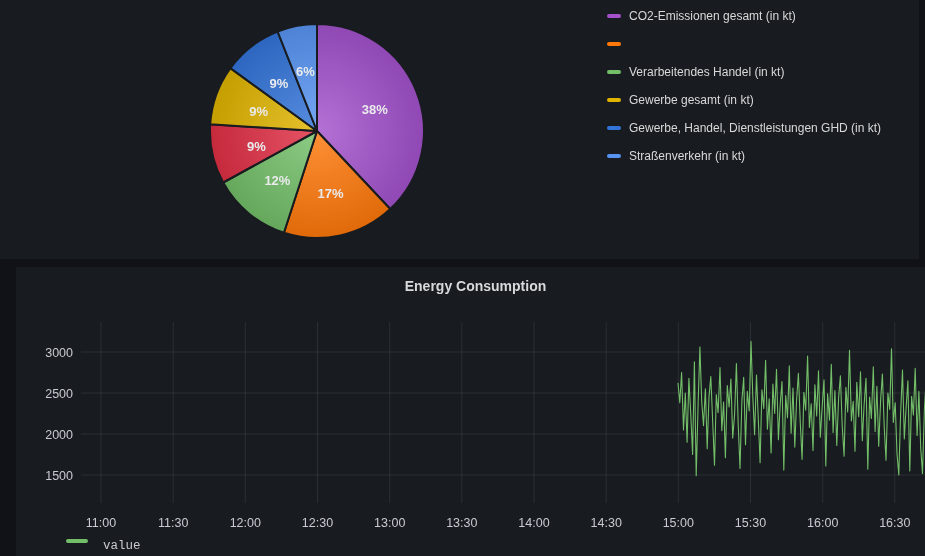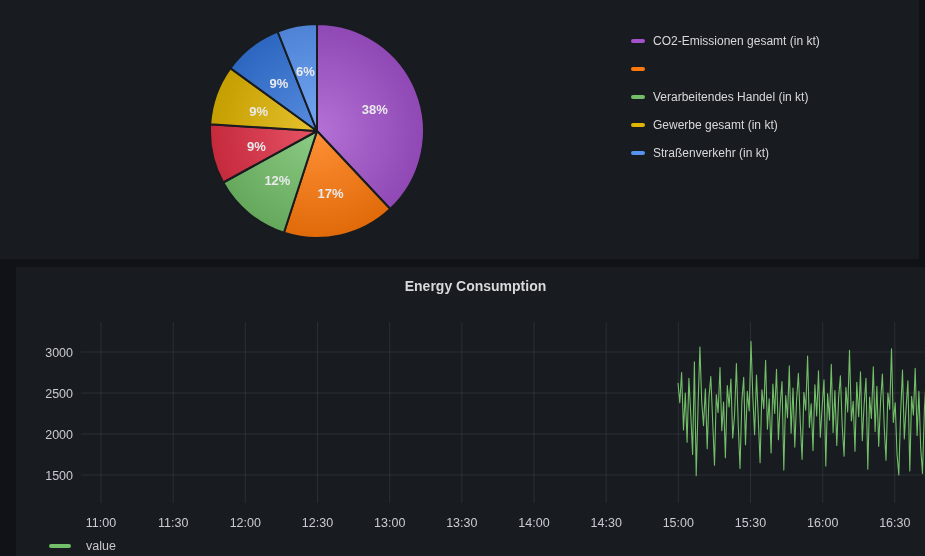--- a/index.html
+++ b/index.html
@@ -16,25 +16,24 @@
     background: #181B1F;
     left: 0;
     width: 919px;
   }
   #pie-panel { top: 0; height: 259px; }
   #ts-panel  { top: 267px; height: 289px; margin-left: 16px; }
   #pie-svg { position: absolute; top: 0; left: 0; }
   .pie-legend {
     position: absolute;
     top: 9px;
-    left: 631px;
+    left: 607px;
     display: flex;
     flex-direction: column;
     row-gap: 15px;
-    margin-top: 25px;
   }
   .legend-row {
     display: flex;
     align-items: center;
     height: 13px;
     cursor: pointer;
   }
   .legend-row .sw {
     display: inline-block;
     width: 14px;
@@ -54,25 +53,26 @@
     left: 0;
     width: 919px;
     text-align: center;
     font-size: 14px;
     font-weight: 700;
     color: #D8D9DA;
   }
   #ts-svg { position: absolute; top: 0; left: 0; }
   .ts-legend {
     position: absolute;
-    left: 33px;
+    left: 50px;
     top: 272px;
     display: flex;
-    align-items: center;
+    align-items: flex-start;
     cursor: pointer;
+    font-family: Liberation Mono, monospace;
   }
   .ts-legend .sw {
     display: inline-block;
     width: 22px;
     height: 4px;
     border-radius: 2px;
     margin-right: 15px;
   }
   .ts-legend .lbl {
     font-size: 12.5px;
@@ -137,20 +137,24 @@
       <div class="legend-row">
         <span class="sw" style="background: rgb(255, 120, 10);"></span>
       </div>
       <div class="legend-row">
         <span class="sw" style="background: rgb(115, 191, 105);"></span>
         <span class="lbl">Verarbeitendes Handel (in kt)</span>
       </div>
       <div class="legend-row">
         <span class="sw" style="background: rgb(224, 180, 0);"></span>
         <span class="lbl">Gewerbe gesamt (in kt)</span>
+      </div>
+      <div class="legend-row">
+        <span class="sw" style="background: rgb(50, 116, 217);"></span>
+        <span class="lbl">Gewerbe, Handel, Dienstleistungen GHD (in kt)</span>
       </div>
       <div class="legend-row">
         <span class="sw" style="background: rgb(87, 148, 242);"></span>
         <span class="lbl">Straßenverkehr (in kt)</span>
       </div>
     </div>
 </div>
 
 <div class="panel" id="ts-panel">
   <div class="panel-title">Energy Consumption</div>

